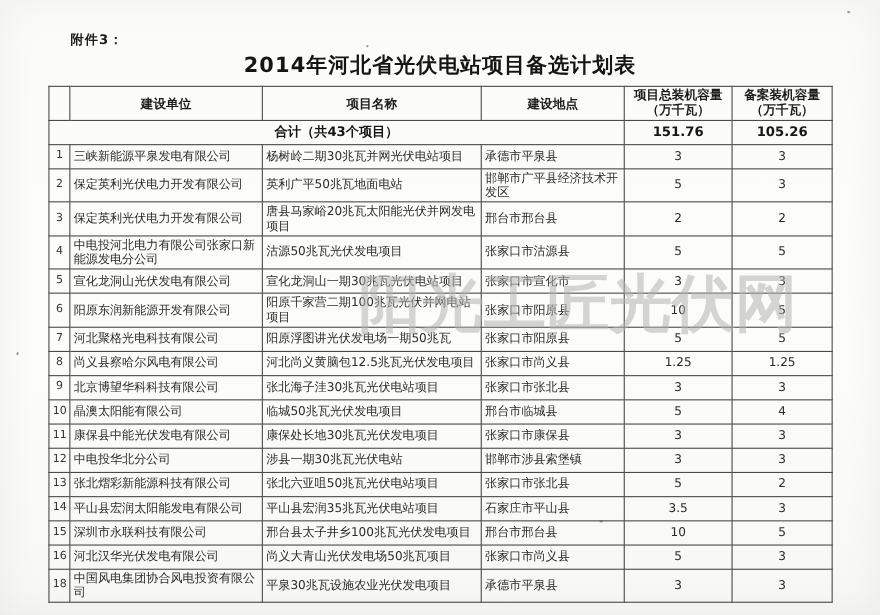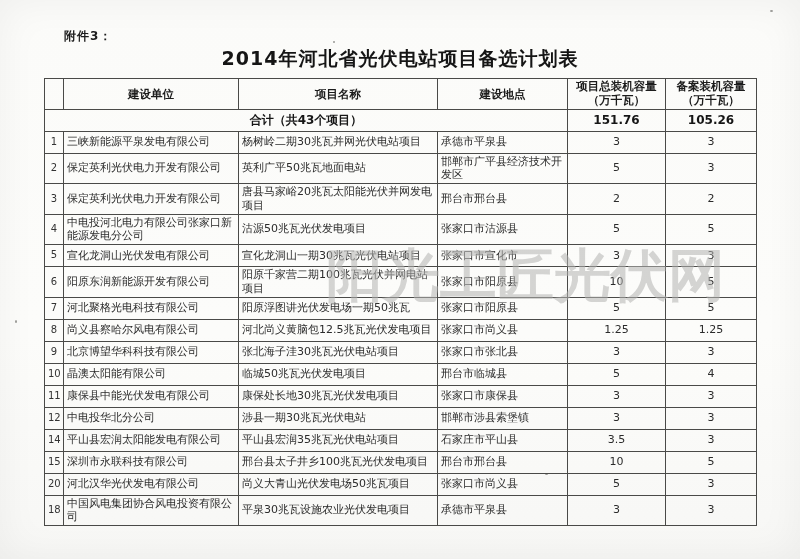--- a/index.html
+++ b/index.html
@@ -196,37 +196,45 @@
           </tr>
           <tr>
             <td class="cell-no">12</td>
             <td class="cell-company">中电投华北分公司</td>
             <td class="cell-project">涉县一期30兆瓦光伏电站</td>
             <td class="cell-location">邯郸市涉县索堡镇</td>
             <td class="cell-num">3</td>
             <td class="cell-num">3</td>
           </tr>
           <tr>
+            <td class="cell-no">13</td>
+            <td class="cell-company">张北熠彩新能源科技有限公司</td>
+            <td class="cell-project">张北六亚咀50兆瓦光伏电站项目</td>
+            <td class="cell-location">张家口市张北县</td>
+            <td class="cell-num">5</td>
+            <td class="cell-num">2</td>
+          </tr>
+          <tr>
             <td class="cell-no">14</td>
             <td class="cell-company">平山县宏润太阳能发电有限公司</td>
             <td class="cell-project">平山县宏润35兆瓦光伏电站项目</td>
             <td class="cell-location">石家庄市平山县</td>
             <td class="cell-num">3.5</td>
             <td class="cell-num">3</td>
           </tr>
           <tr>
             <td class="cell-no">15</td>
             <td class="cell-company">深圳市永联科技有限公司</td>
             <td class="cell-project">邢台县太子井乡100兆瓦光伏发电项目</td>
             <td class="cell-location">邢台市邢台县</td>
             <td class="cell-num">10</td>
             <td class="cell-num">5</td>
           </tr>
           <tr>
-            <td class="cell-no">20</td>
+            <td class="cell-no">16</td>
             <td class="cell-company">河北汉华光伏发电有限公司</td>
             <td class="cell-project">尚义大青山光伏发电场50兆瓦项目</td>
             <td class="cell-location">张家口市尚义县</td>
             <td class="cell-num">5</td>
             <td class="cell-num">3</td>
           </tr>
           <tr>
             <td class="cell-no">18</td>
             <td class="cell-company">中国风电集团协合风电投资有限公司</td>
             <td class="cell-project">平泉30兆瓦设施农业光伏发电项目</td>

